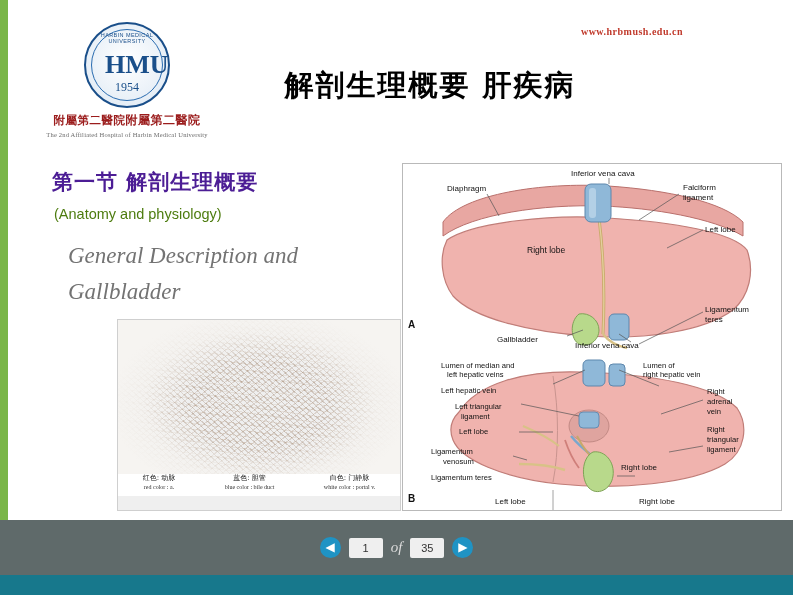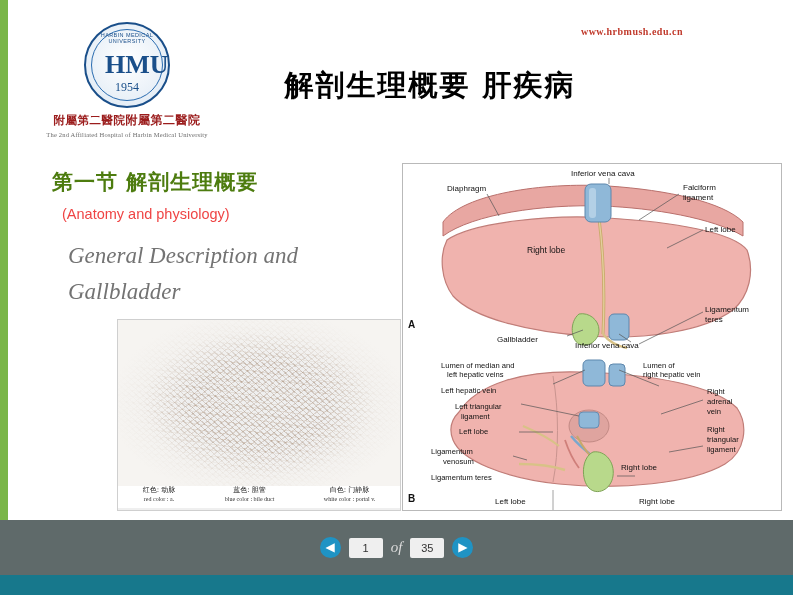--- a/index.html
+++ b/index.html
@@ -127,30 +127,30 @@
     letter-spacing: 2px;
   }
   
   .section-heading {
     position: absolute;
     left: 52px;
     top: 168px;
     font-family: "DejaVu Sans", sans-serif;
     font-size: 21px;
     font-weight: bold;
-    color: #4d7c0f;
+    color: #4c1d95;
     letter-spacing: 1px;
   }
   .section-sub {
     position: absolute;
-    left: 62px;
+    left: 54px;
     top: 206px;
     font-family: "Liberation Sans", sans-serif;
     font-size: 14.5px;
-    color: #ef4444;
+    color: #4d7c0f;
   }
   .general-desc {
     position: absolute;
     left: 68px;
     top: 238px;
     width: 310px;
     font-family: "Liberation Serif", serif;
     font-style: italic;
     font-size: 23px;
     line-height: 36px;
@@ -191,21 +191,21 @@
   }
   .cast-vignette {
     position: absolute;
     left: 0; top: 0; right: 0; bottom: 20px;
     background: radial-gradient(ellipse 150px 95px at 50% 50%, rgba(255,255,255,0) 45%, rgba(245,243,240,0.85) 78%, #f6f4f1 100%);
   }
   .cast-caption {
     position: absolute;
     left: 0;
     right: 0;
-    bottom: 2px;
+    bottom: 14px;
     height: 22px;
     display: flex;
     justify-content: space-around;
     align-items: flex-start;
     background: #ffffff;
   }
   .cast-cap-col {
     text-align: center;
     line-height: 9px;
   }

